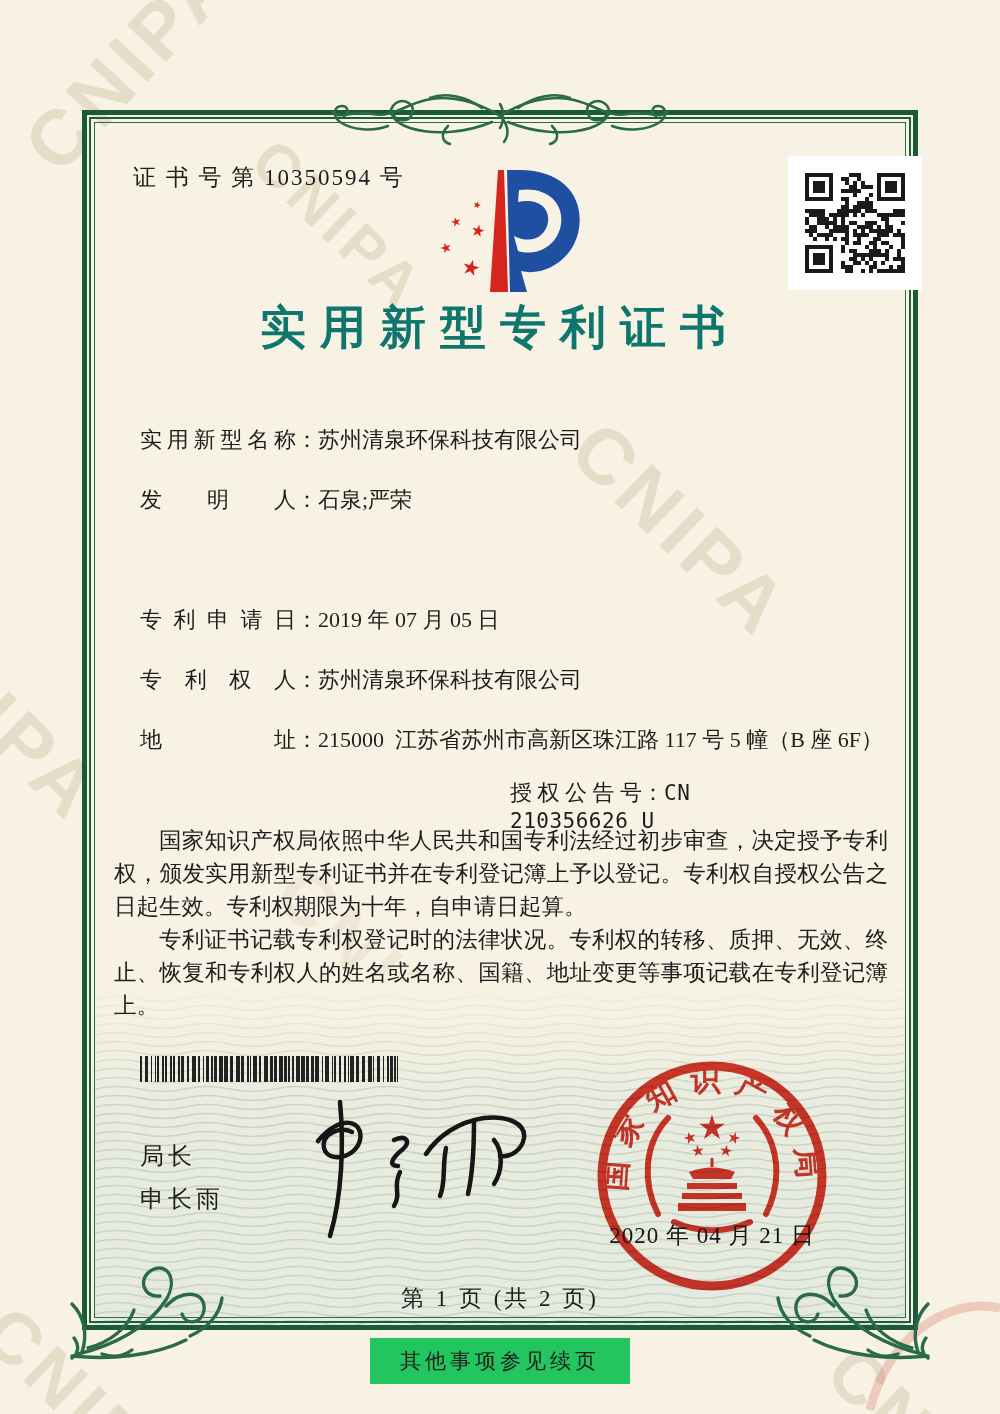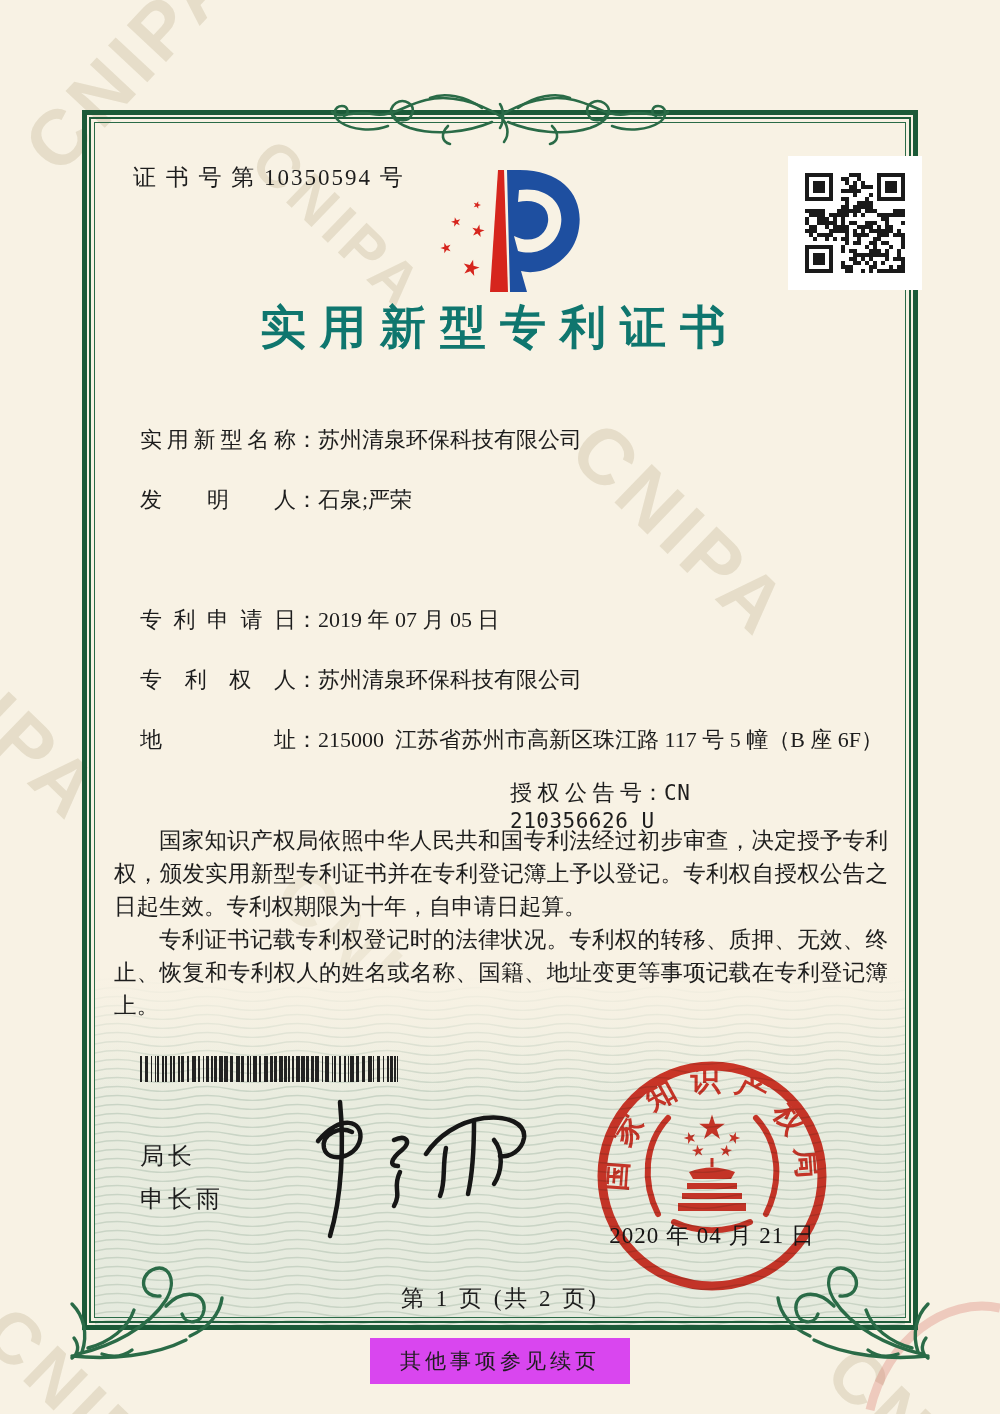--- a/index.html
+++ b/index.html
@@ -48,21 +48,21 @@
   .barcode { position:absolute; left:140px; top:1056px; z-index:4; }
   .signoff-title { position:absolute; left:140px; top:1140px; font-size:24px; letter-spacing:4px; z-index:4; }
   .signoff-name  { position:absolute; left:140px; top:1183px; font-size:24px; letter-spacing:4px; z-index:4; }
   .signature { position:absolute; left:288px; top:1096px; z-index:4; }
   .seal { position:absolute; left:592px; top:1056px; z-index:5; mix-blend-mode:multiply; }
   .seal-date { position:absolute; left:598px; top:1220px; width:228px; text-align:center;
     font-size:23px; letter-spacing:1px; color:#151515; z-index:6; }
   .page-num { position:absolute; left:0; width:1000px; top:1283px; text-align:center;
     font-size:23px; letter-spacing:3px; z-index:4; }
   .note { position:absolute; left:50%; transform:translateX(-50%); top:1338px;
-    background:#d946ef; padding:9px 30px; font-size:21px; letter-spacing:4px; z-index:4; }
+    background:#22c55e; padding:9px 30px; font-size:21px; letter-spacing:4px; z-index:4; }
   .red-arc { position:absolute; left:858px; top:1278px; z-index:1; }
 </style>
 </head>
 <body>
 
 <div class="page">
 
   <div class="wm" style="left:6px;top:128px;font-size:78px;transform:rotate(-47deg);">CNIPA</div>
   <div class="wm" style="left:286px;top:126px;font-size:60px;transform:rotate(44deg);">CNIPA</div>
   <div class="wm" style="left:616px;top:404px;font-size:78px;transform:rotate(44deg);">CNIPA</div>

